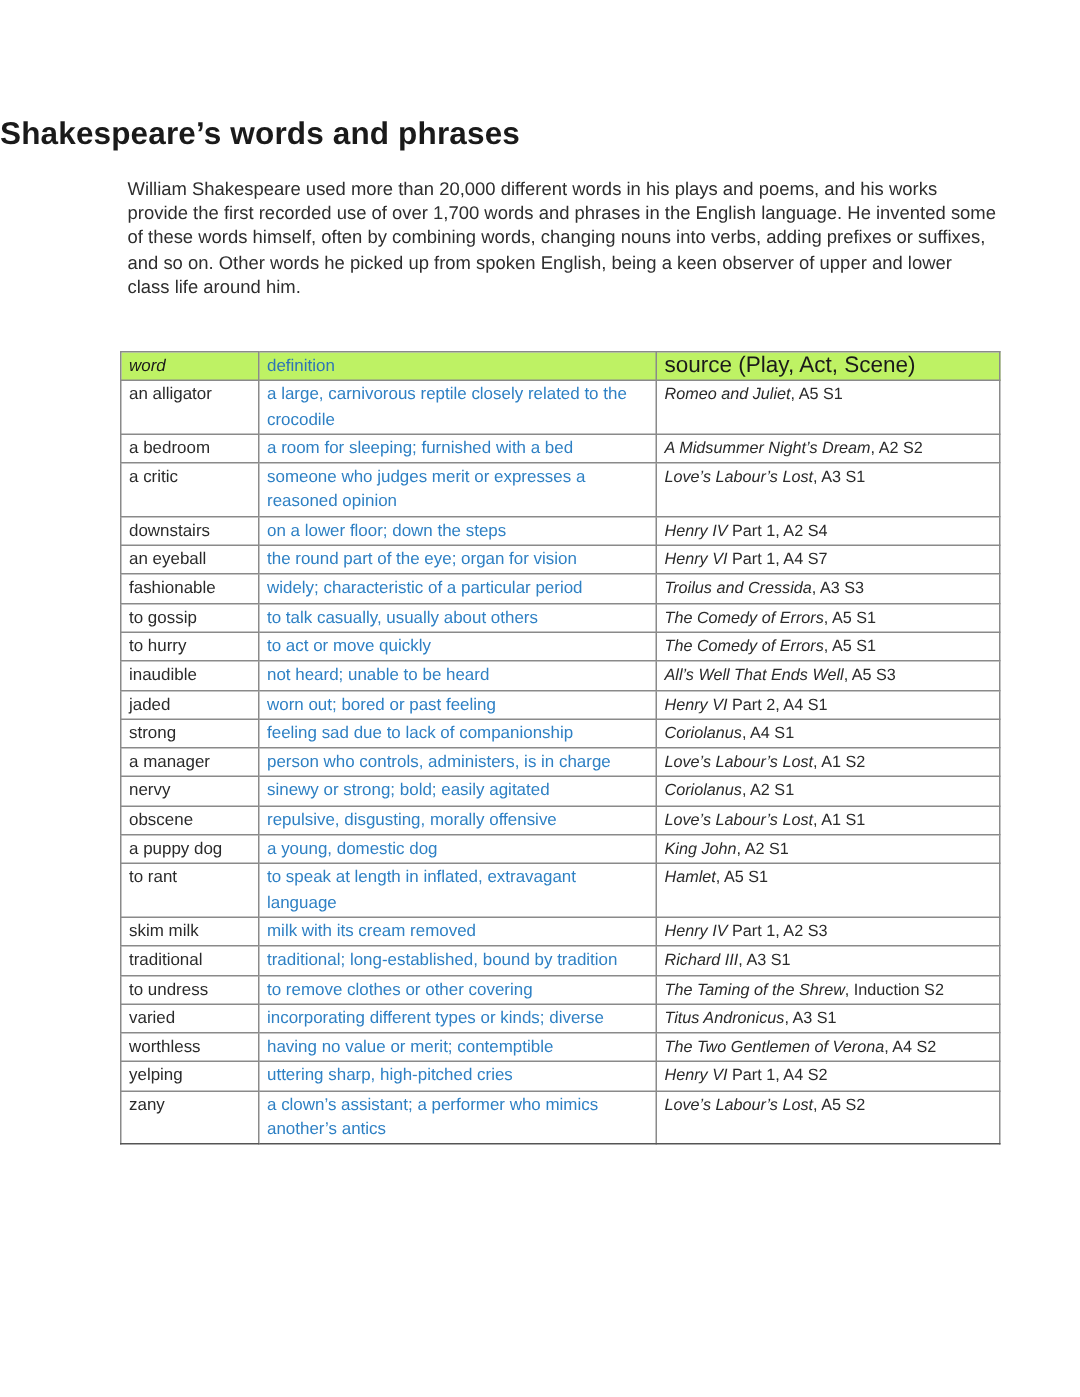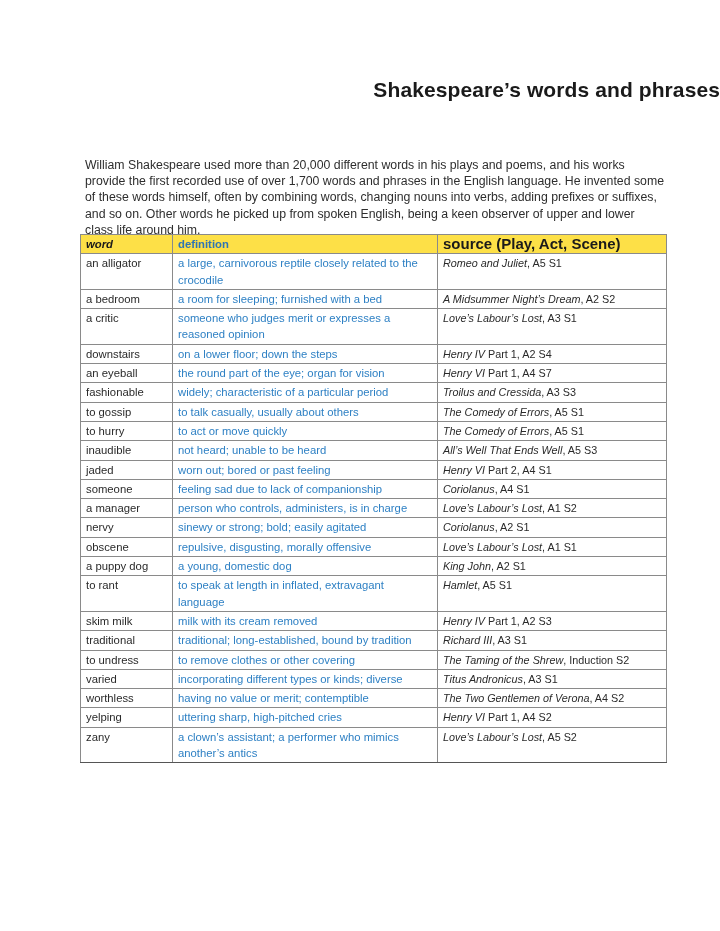--- a/index.html
+++ b/index.html
@@ -1,31 +1,31 @@
 <!DOCTYPE html>
 <html><head>
 <meta charset="utf-8">
 <style>
   html, body { margin: 0; padding: 0; background: #ffffff; }
   body { width: 720px; height: 931px; position: relative; overflow: hidden;
          font-family: "Liberation Sans", "DejaVu Sans", sans-serif; color: #2a2a2a; }
   .page { position: absolute; left: 0; top: 0; width: 720px; height: 931px; }
-  .title { position: absolute; left: 0; width: 720px; top: 78px; text-align: right;
+  .title { position: absolute; left: 0; width: 720px; top: 78px; text-align: left;
            font-size: 21px; font-weight: bold; color: #1a1a1a; letter-spacing: 0.1px; }
   .intro { position: absolute; left: 85px; top: 118px; width: 580px;
-           font-size: 12.3px; line-height: 16.2px; color: #2e2e2e; margin-top: 39px; }
+           font-size: 12.3px; line-height: 16.2px; color: #2e2e2e; }
   .lead { position: absolute; left: 85px; top: 207px; width: 580px;
           font-size: 12.3px; line-height: 16px; color: #2e2e2e; margin-top: 32px; }
   .lead b { color: #1a1a1a; }
   table { position: absolute; left: 80px; top: 234px; width: 586px;
           border-collapse: collapse; font-size: 11.3px; table-layout: fixed; }
   col.c1 { width: 92px; } col.c2 { width: 265px; } col.c3 { width: 229px; }
   th, td { border: 1px solid #8a8a8a; padding: 1px 5px 1px 5px; vertical-align: top;
            line-height: 16.3px; text-align: left; }
-  th { background: #fde047; font-weight: bold; height: 16px; }
+  th { background: #bef264; font-weight: normal; height: 16px; }
   th.h-word { font-style: italic; color: #1a1a1a; }
   th.h-def { color: #2e74b5; margin-left: 28px; }
   th.h-src { color: #1a1a1a; font-size: 15px; }
   td.word { color: #2a2a2a; }
   td.def { color: #2e80c4; }
   td.src { color: #2a2a2a; font-size: 10.8px; }
   td.src i { font-style: italic; }
   tr.last td { border-bottom: 1.5px solid #555; margin-top: 16px; }
 </style>
 </head>
@@ -94,21 +94,21 @@
           <td class="word">inaudible</td>
           <td class="def">not heard; unable to be heard</td>
           <td class="src"><i>All’s Well That Ends Well</i><span>, A5 S3</span></td>
         </tr>
         <tr>
           <td class="word">jaded</td>
           <td class="def">worn out; bored or past feeling</td>
           <td class="src"><i>Henry VI</i><span> Part 2, A4 S1</span></td>
         </tr>
         <tr>
-          <td class="word">someone</td>
+          <td class="word">strong</td>
           <td class="def">feeling sad due to lack of companionship</td>
           <td class="src"><i>Coriolanus</i><span>, A4 S1</span></td>
         </tr>
         <tr>
           <td class="word">a manager</td>
           <td class="def">person who controls, administers, is in charge</td>
           <td class="src"><i>Love’s Labour’s Lost</i><span>, A1 S2</span></td>
         </tr>
         <tr>
           <td class="word">nervy</td>

